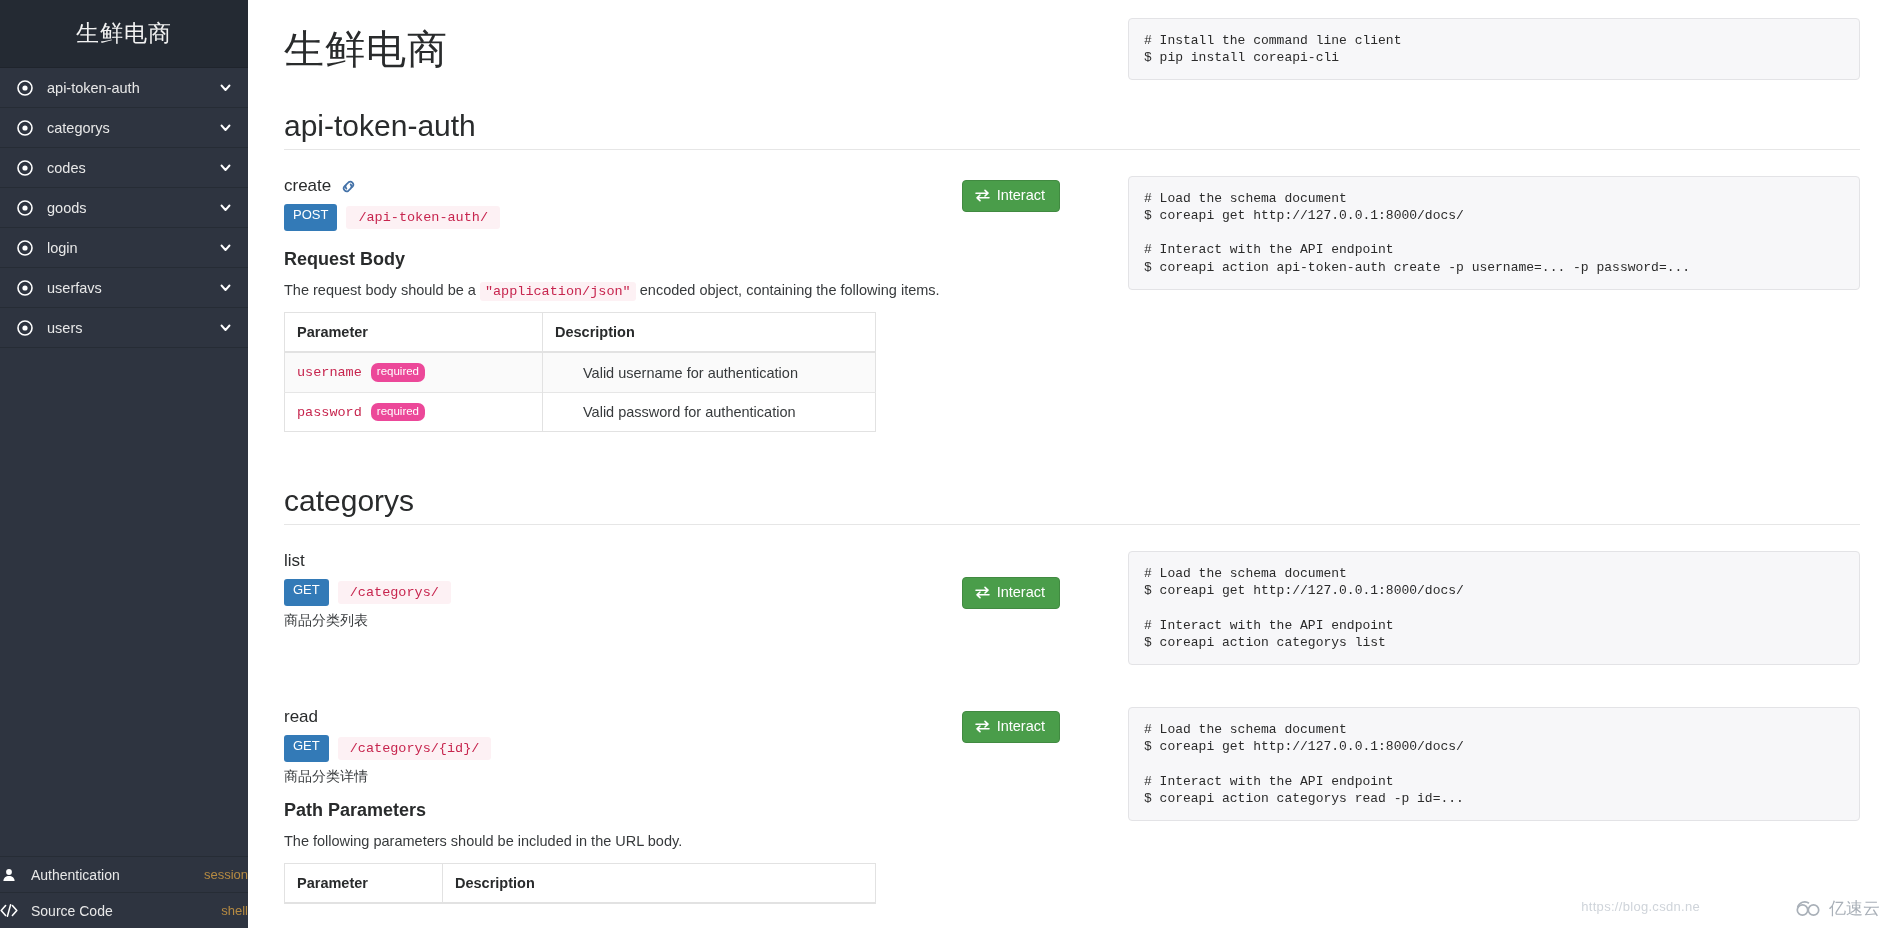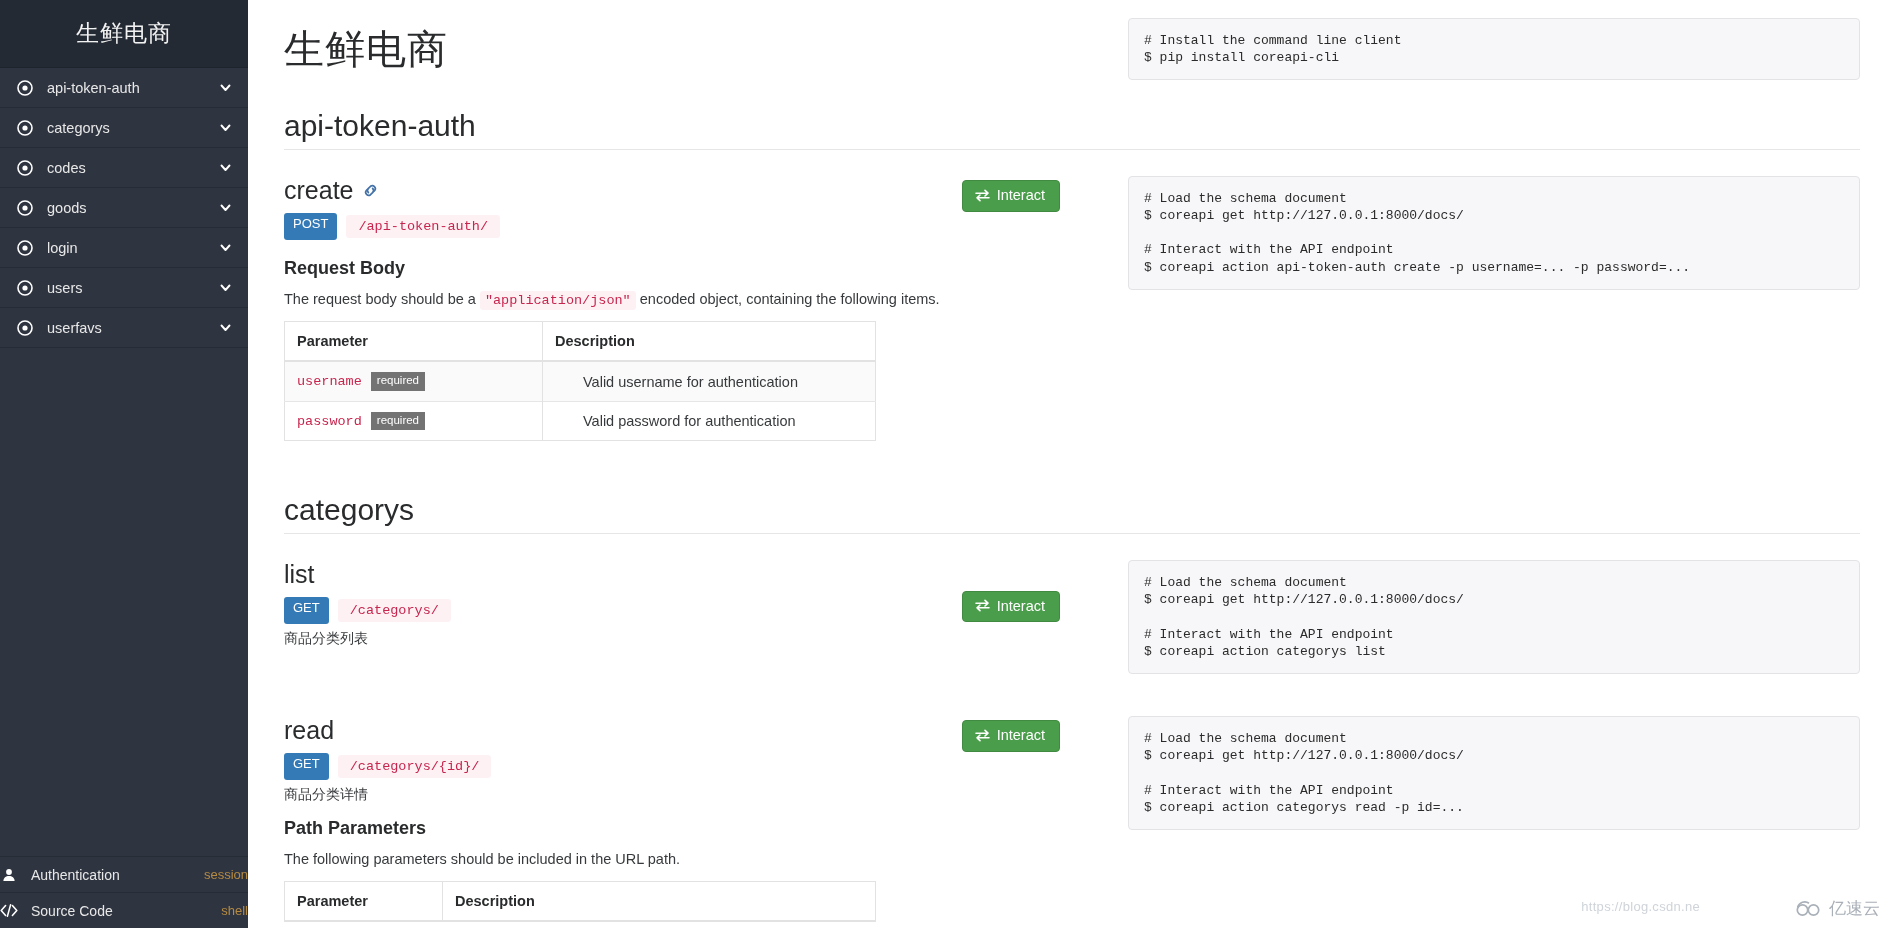--- a/index.html
+++ b/index.html
@@ -90,21 +90,21 @@
   }
   h2.group-title {
     font-size: 30px; font-weight: 400; color: #292b2c;
     margin: 0 0 6px 0;
   }
   .group-rule {
     border: 0; border-top: 1px solid #e6e6e6;
     margin: 0 0 26px 0; width: 100%;
   }
   h3.link-title {
-    font-size: 25px; font-weight: 400; color: #292b2c;
+    font-size: 17px; font-weight: 400; color: #292b2c;
     margin: 0 0 8px 0; display: flex; align-items: center; gap: 8px;
   }
   h4.sub-head {
     font-size: 18px; font-weight: 700; color: #292b2c;
     margin: 14px 0 10px 0;
   }
   p.body-text {
     font-size: 14.5px; color: #373a3c; margin: 0 0 10px 0; line-height: 1.5;
   }
   p.desc-cn {
@@ -176,24 +176,24 @@
     vertical-align: middle;
   }
   table.params td:last-child { border-right: 0; padding-left: 40px; }
   table.params tbody tr:nth-child(odd) { background: #fafafa; }
   .param-name {
     font-family: "Liberation Mono", monospace;
     font-size: 13.5px; color: #c7254e;
   }
   .badge-req {
     display: inline-block;
-    background: #737373; color: #fff;
+    background: #ec4899; color: #fff;
     font-size: 11.5px;
     padding: 3px 6px 4px 6px;
-    border-radius: 0;
+    border-radius: 7px;
     margin-left: 9px;
     vertical-align: 1px;
     line-height: 1;
   }
 
   pre.codeblock {
     background: #f7f7f9;
     border: 1px solid #e3e3e6;
     border-radius: 4px;
     font-family: "Liberation Mono", monospace;
@@ -309,36 +309,36 @@
       </span>
     </div>
 
     <div class="nav-item">
       <span class="nav-ico">
         <svg width="16" height="16" viewBox="0 0 16 16">
             <circle cx="8" cy="8" r="7" fill="none" stroke="#fff" stroke-width="1.6"></circle>
             <circle cx="8" cy="8" r="2.6" fill="#fff"></circle>
           </svg>
       </span>
+      <span class="nav-label">userfavs</span>
+      <span class="nav-caret">
+        <svg width="13" height="13" viewBox="0 0 13 13">
+            <path d="M2.5 4.5 L6.5 9 L10.5 4.5" fill="none" stroke="#fff" stroke-width="1.9" stroke-linecap="round" stroke-linejoin="round"></path>
+          </svg>
+      </span>
+    </div>
+
+    <div class="nav-item">
+      <span class="nav-ico">
+        <svg width="16" height="16" viewBox="0 0 16 16">
+            <circle cx="8" cy="8" r="7" fill="none" stroke="#fff" stroke-width="1.6"></circle>
+            <circle cx="8" cy="8" r="2.6" fill="#fff"></circle>
+          </svg>
+      </span>
       <span class="nav-label">users</span>
-      <span class="nav-caret">
-        <svg width="13" height="13" viewBox="0 0 13 13">
-            <path d="M2.5 4.5 L6.5 9 L10.5 4.5" fill="none" stroke="#fff" stroke-width="1.9" stroke-linecap="round" stroke-linejoin="round"></path>
-          </svg>
-      </span>
-    </div>
-
-    <div class="nav-item">
-      <span class="nav-ico">
-        <svg width="16" height="16" viewBox="0 0 16 16">
-            <circle cx="8" cy="8" r="7" fill="none" stroke="#fff" stroke-width="1.6"></circle>
-            <circle cx="8" cy="8" r="2.6" fill="#fff"></circle>
-          </svg>
-      </span>
-      <span class="nav-label">userfavs</span>
       <span class="nav-caret">
         <svg width="13" height="13" viewBox="0 0 13 13">
             <path d="M2.5 4.5 L6.5 9 L10.5 4.5" fill="none" stroke="#fff" stroke-width="1.9" stroke-linecap="round" stroke-linejoin="round"></path>
           </svg>
       </span>
     </div>
 
   </div>
 
   <div id="sidebar-bottom">
@@ -524,21 +524,21 @@
                       <path d="M1 4.2 H13 M10 1.4 L13 4.2 L10 7" fill="none" stroke="#fff" stroke-width="1.6" stroke-linecap="round" stroke-linejoin="round"></path>
                       <path d="M14 8.8 H2 M5 6 L2 8.8 L5 11.6" fill="none" stroke="#fff" stroke-width="1.6" stroke-linecap="round" stroke-linejoin="round"></path>
                     </svg>
                 </span>
                 <span>Interact</span>
               </button>
             </div>
           </div>
 
           <h4 class="sub-head">Path Parameters</h4>
-          <p class="body-text">The following parameters should be included in the URL path.</p>
+          <p class="body-text">The following parameters should be included in the URL body.</p>
 
           <table class="params">
             <thead>
               <tr>
                 <th style="width:158px">Parameter</th>
                 <th>Description</th>
               </tr>
             </thead>
           </table>
         </div>

